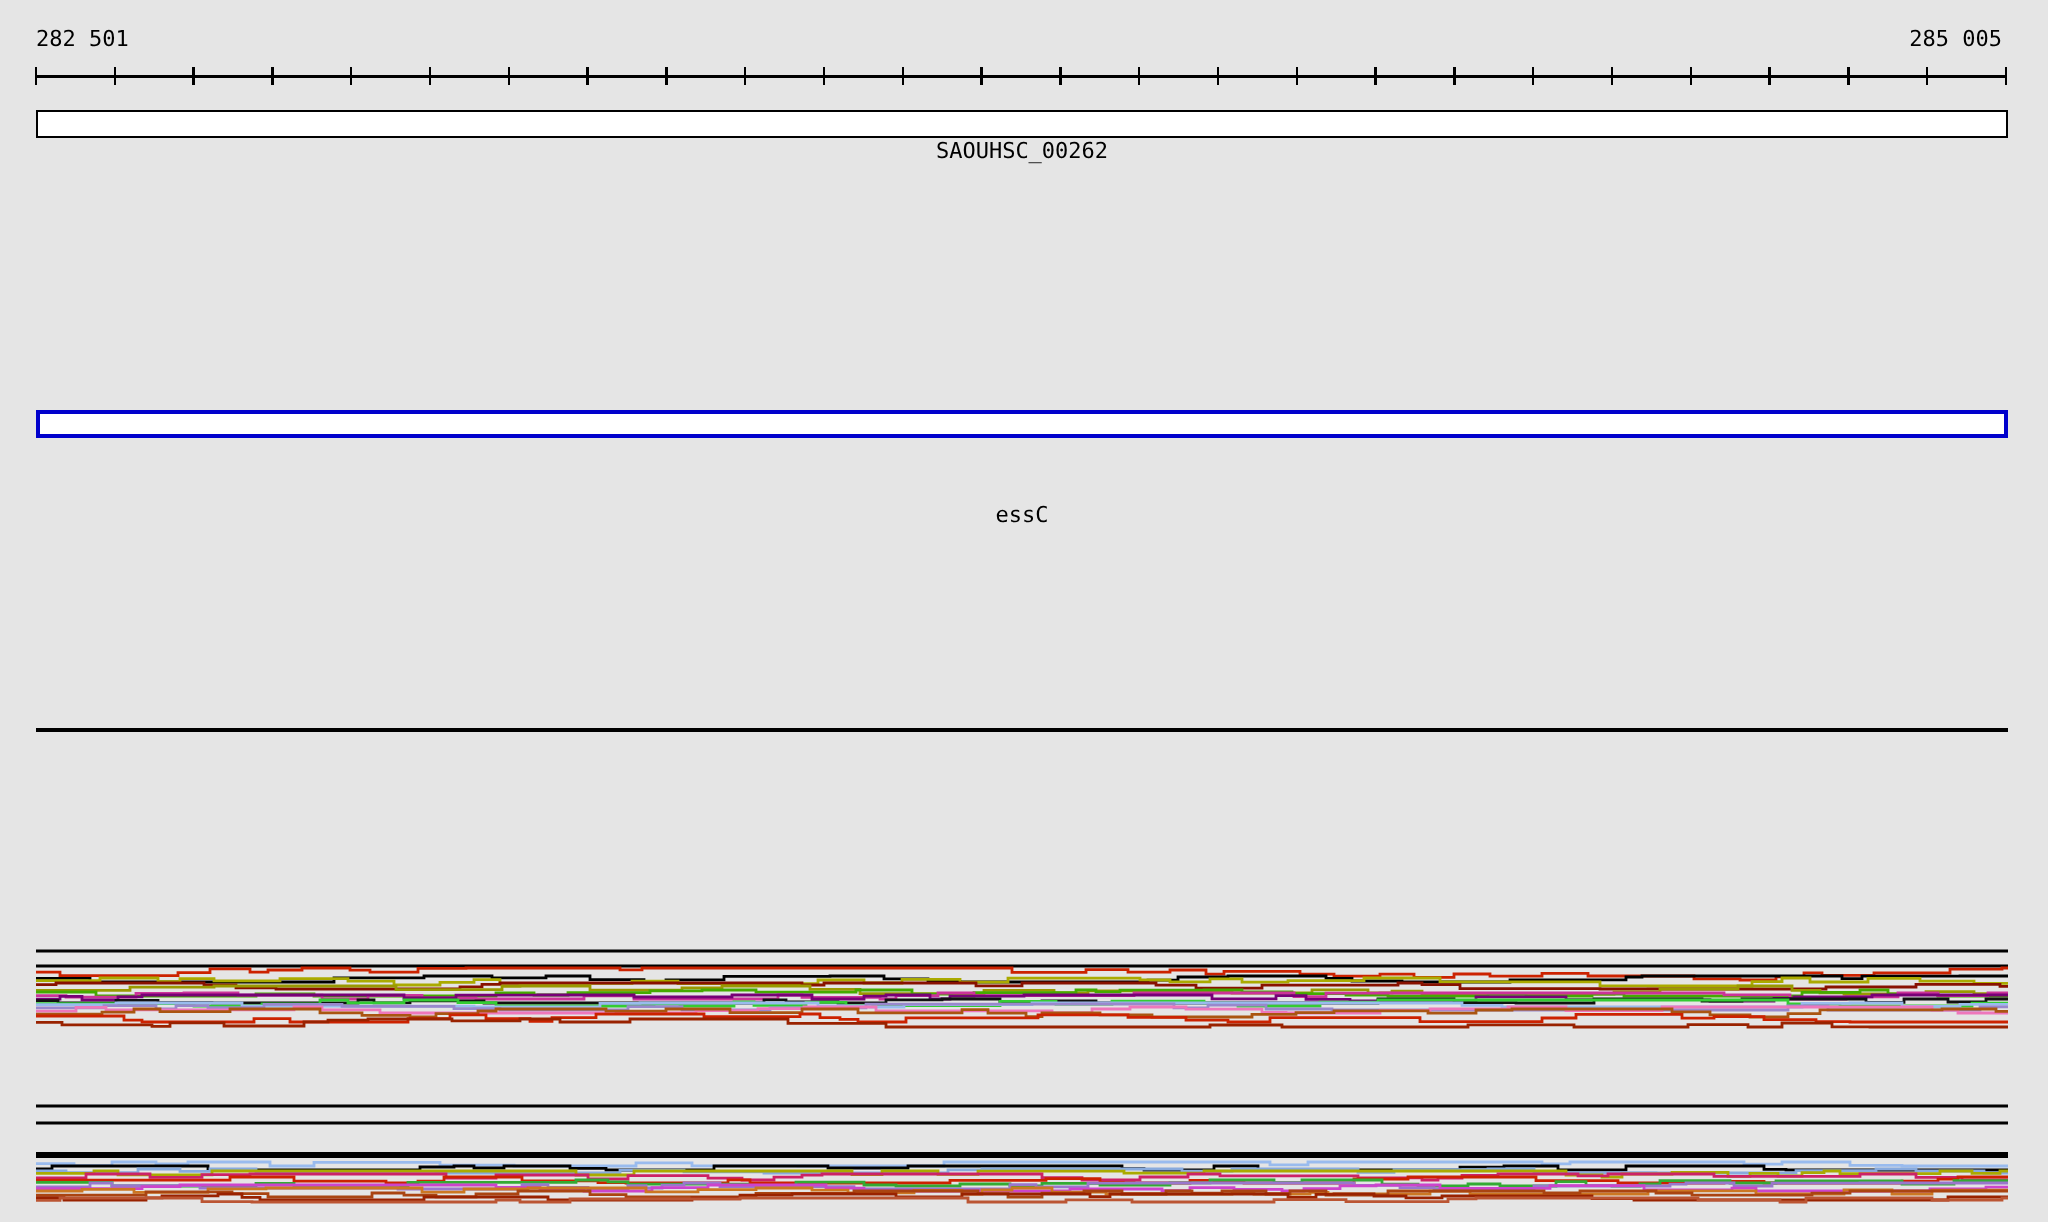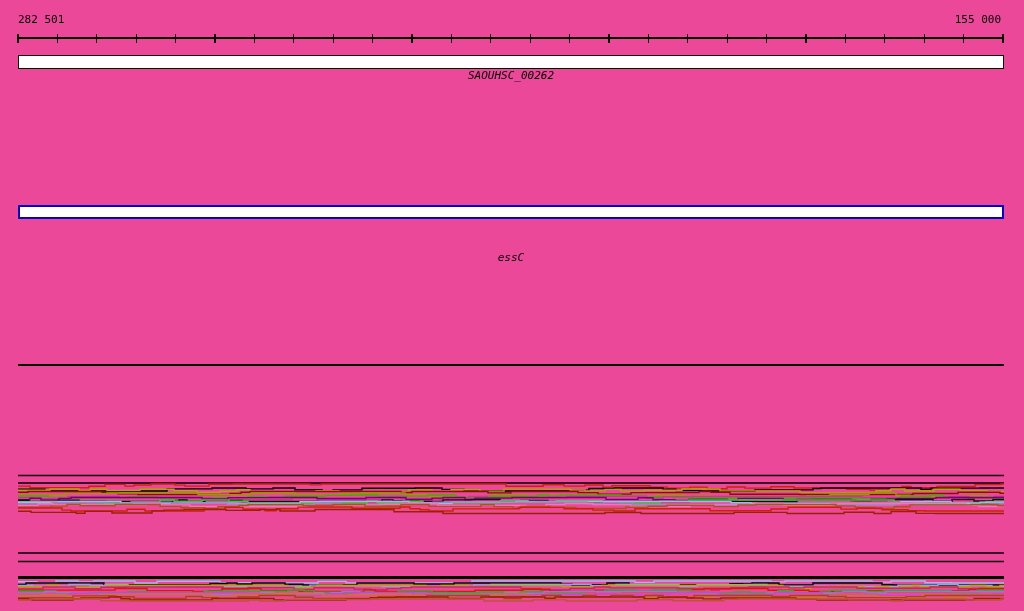--- a/index.html
+++ b/index.html
@@ -1,48 +1,48 @@
 <!DOCTYPE html>
 <html><head>
 <meta charset="utf-8">
 <style>
   html,body{margin:0;padding:0;background:#fff;}
   .canvas{
-    position:relative;width:1024px;height:611px;background:#ec4899;
+    position:relative;width:1024px;height:611px;background:#e5e5e5;
     font-family:"DejaVu Sans Mono","Liberation Mono",monospace;
     overflow:hidden;color:#000;
   }
   .coord{position:absolute;top:13px;font-size:11px;letter-spacing:0;white-space:pre;}
   .coord.left{left:18px;}
   .coord.right{right:23px;}
   .layer{position:absolute;left:0;top:0;}
   .feature-box{
     position:absolute;left:18px;width:986px;height:14px;
     background:#ffffff;box-sizing:border-box;
   }
   .feature-box.f1{top:55px;}
   .feature-box.f2{top:205px;}
   .feature-label{
     position:absolute;left:18px;width:986px;text-align:center;
-    font-size:11px;line-height:11px;font-style:italic;
+    font-size:11px;line-height:11px;
   }
   .feature-label.l1{top:70px;}
   .feature-label.l2{top:220px;margin-top:32px;}
   .separator{
     position:absolute;left:18px;width:986px;top:364px;height:1.5px;background:#000;
   }
 </style>
 </head>
 <body>
 
 <div class="canvas">
 
   <div class="coord left">282 501</div>
 
-  <div class="coord right">155 000</div>
+  <div class="coord right">285 005</div>
 
   <svg class="layer" id="ruler-svg" width="1024" height="611" shape-rendering="crispEdges">
       <line x1="18" y1="38" x2="1003" y2="38" stroke="#000" stroke-width="1.5"></line>
       <line x1="18" y1="33.5" x2="18" y2="42.5" stroke="#000" stroke-width="1.2"></line>
       <line x1="57.4" y1="33.5" x2="57.4" y2="42.5" stroke="#000" stroke-width="1.2"></line>
       <line x1="96.8" y1="33.5" x2="96.8" y2="42.5" stroke="#000" stroke-width="1.2"></line>
       <line x1="136.2" y1="33.5" x2="136.2" y2="42.5" stroke="#000" stroke-width="1.2"></line>
       <line x1="175.6" y1="33.5" x2="175.6" y2="42.5" stroke="#000" stroke-width="1.2"></line>
       <line x1="215" y1="33.5" x2="215" y2="42.5" stroke="#000" stroke-width="1.2"></line>
       <line x1="254.4" y1="33.5" x2="254.4" y2="42.5" stroke="#000" stroke-width="1.2"></line>

